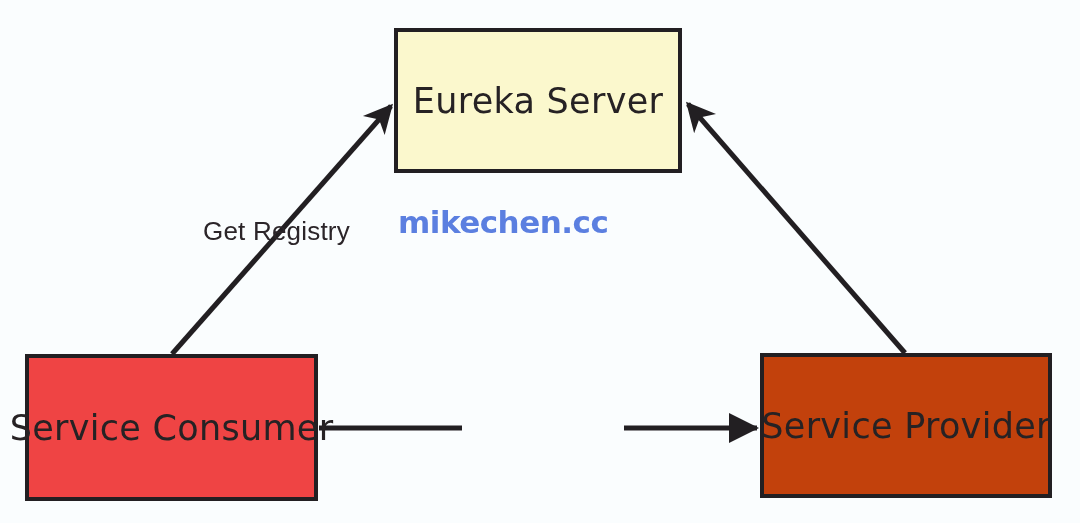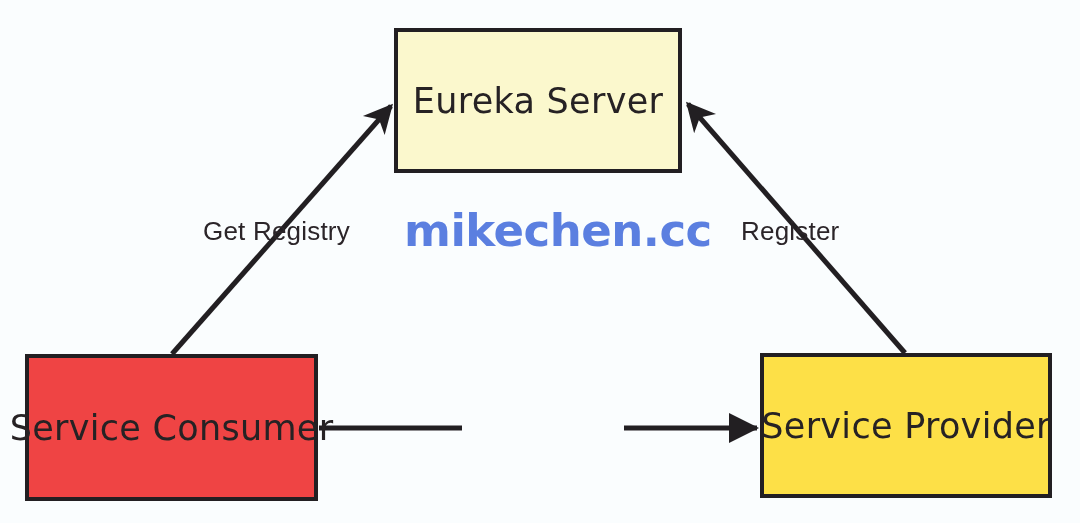--- a/index.html
+++ b/index.html
@@ -51,21 +51,21 @@
     top: 354px;
     width: 293px;
     height: 147px;
     background: #ef4444;
   }
   #node-provider {
     left: 760px;
     top: 353px;
     width: 292px;
     height: 145px;
-    background: #fde047;
+    background: #c2410c;
     align-items: center;
   }
   .edge-label {
     position: absolute;
     font-family: Liberation Sans, sans-serif;
     font-size: 26px;
     color: #2b2529;
     white-space: nowrap;
     z-index: 3;
     letter-spacing: 0.2px;
@@ -82,27 +82,26 @@
     left: 460px;
     top: 413px;
     background: #fafdfe;
     padding: 0 7px;
   }
   #watermark {
     position: absolute;
     left: 398px;
     top: 204px;
     font-family: "DejaVu Sans", sans-serif;
-    font-size: 45px;
+    font-size: 31px;
     font-weight: 700;
     color: #5b7fe0;
     letter-spacing: -0.5px;
     z-index: 4;
     white-space: nowrap;
-    margin-left: 6px;
   }
 </style>
 </head>
 <body>
 
 <div id="canvas">
 
   <svg id="edge-layer" viewBox="0 0 1080 523" xmlns="http://www.w3.org/2000/svg">
     <defs>
       <marker id="arrow-diag-left" markerWidth="7" markerHeight="7" refX="5.4" refY="3.1" orient="auto" markerUnits="strokeWidth">
@@ -132,18 +131,17 @@
   <div class="node" id="node-consumer">
     <span class="node-label">Service Consumer</span>
   </div>
 
   <div class="node" id="node-provider">
     <span class="node-label">Service Provider</span>
   </div>
 
   <div class="edge-label" id="label-get-registry">Get Registry</div>
 
-  <div class="edge-label" id="label-register">Register</div>
 
 
   <div id="watermark">mikechen.cc</div>
 
 </div>
 
 </body></html>

